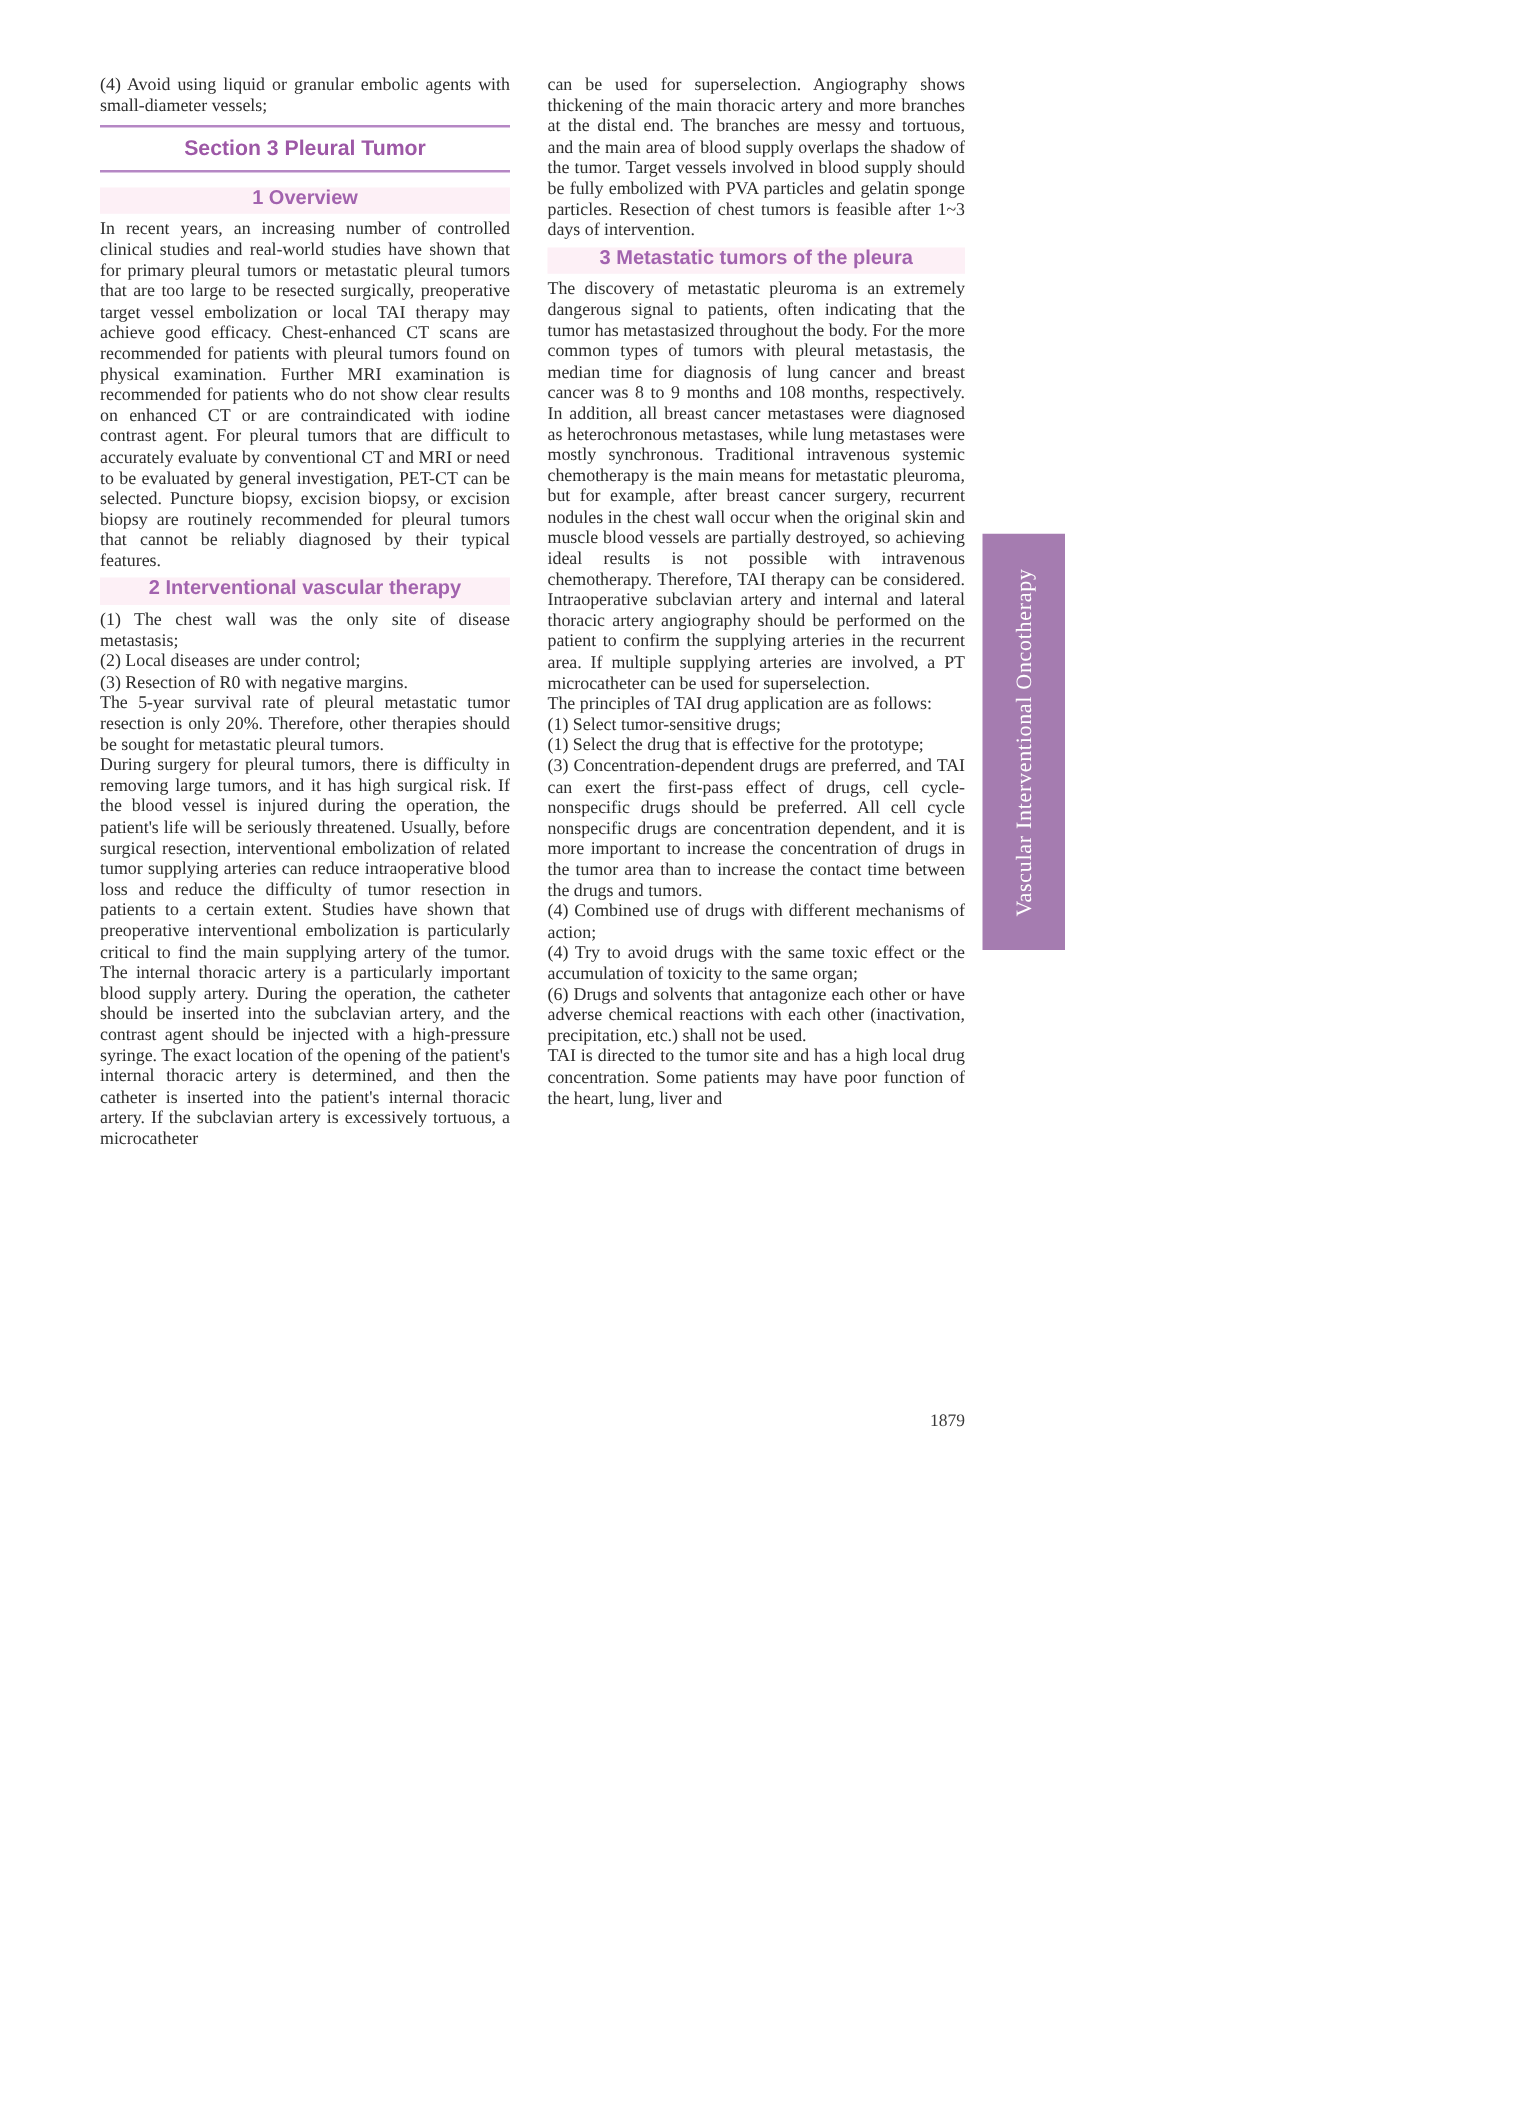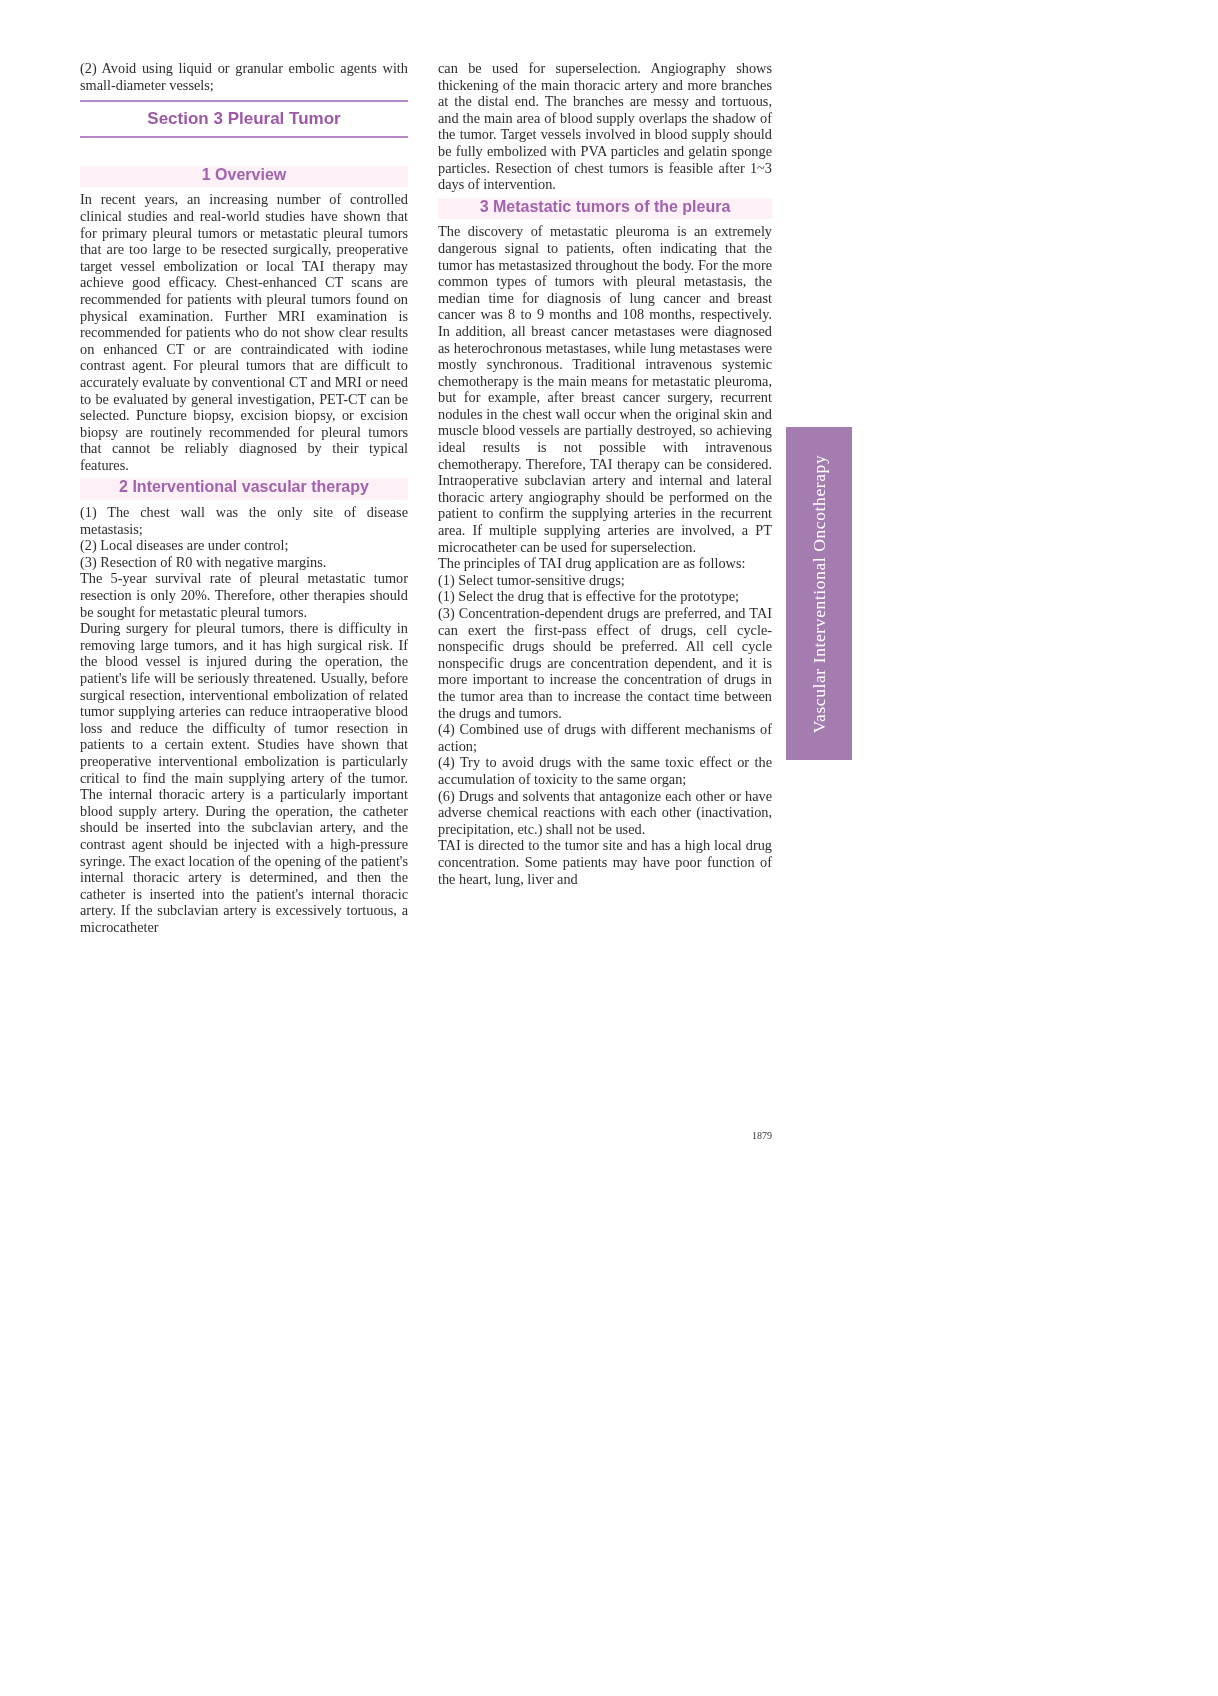--- a/index.html
+++ b/index.html
@@ -18,21 +18,21 @@
   }
   .col-left{left:80px;width:328px;}
   .col-right{left:438px;width:334px;}
   .col p{margin:0;padding:0;}
   .section-title{
     font-family:"Liberation Sans", sans-serif;
     font-weight:bold;font-size:17px;
     color:#9d58a6;text-align:center;
     border-top:2px solid #b587c4;
     border-bottom:2px solid #b587c4;
-    padding:9px 0 8px;margin:7px 0 28px;
+    padding:9px 0 8px;margin:7px 0 12px;
   }
   .band{
     font-family:"Liberation Sans", sans-serif;
     font-weight:bold;font-size:16px;
     color:#a263ae;text-align:center;
     background:#fdf0f6;
     padding:1px 0 4px;margin:5px 0 4px;
   }
   .side-tab{
     position:absolute;left:786px;top:427px;
@@ -42,31 +42,31 @@
   .side-tab .vtext{
     position:absolute;left:50%;top:50%;
     transform:translate(-50%,-50%) rotate(-90deg);
     white-space:nowrap;
     color:#ffffff;
     font-family:"Liberation Serif", serif;
     font-size:17.5px;letter-spacing:0.6px;
   }
   .page-num{
     position:absolute;left:438px;top:1130px;width:334px;
-    text-align:right;font-size:10px;color:#3a3a3a;
+    text-align:right;font-size:14px;color:#3a3a3a;
     font-family:"Liberation Serif", serif;
   }
 </style>
 </head>
 <body>
 
 <div class="page">
 
   <div class="col col-left">
-    <p>(2) Avoid using liquid or granular embolic agents with small-diameter vessels;</p>
+    <p>(4) Avoid using liquid or granular embolic agents with small-diameter vessels;</p>
     <div class="section-title">Section 3 Pleural Tumor</div>
     <div class="band">1 Overview</div>
     <p>In recent years, an increasing number of controlled clinical studies and real-world studies have shown that for primary pleural tumors or metastatic pleural tumors that are too large to be resected surgically, preoperative target vessel embolization or local TAI therapy may achieve good efficacy. Chest-enhanced CT scans are recommended for patients with pleural tumors found on physical examination. Further MRI examination is recommended for patients who do not show clear results on enhanced CT or are contraindicated with iodine contrast agent. For pleural tumors that are difficult to accurately evaluate by conventional CT and MRI or need to be evaluated by general investigation, PET-CT can be selected. Puncture biopsy, excision biopsy, or excision biopsy are routinely recommended for pleural tumors that cannot be reliably diagnosed by their typical features.</p>
     <div class="band">2 Interventional vascular therapy</div>
     <p>(1) The chest wall was the only site of disease metastasis;</p>
     <p>(2) Local diseases are under control;</p>
     <p>(3) Resection of R0 with negative margins.</p>
     <p>The 5-year survival rate of pleural metastatic tumor resection is only 20%. Therefore, other therapies should be sought for metastatic pleural tumors.</p>
     <p>During surgery for pleural tumors, there is difficulty in removing large tumors, and it has high surgical risk. If the blood vessel is injured during the operation, the patient's life will be seriously threatened. Usually, before surgical resection, interventional embolization of related tumor supplying arteries can reduce intraoperative blood loss and reduce the difficulty of tumor resection in patients to a certain extent. Studies have shown that preoperative interventional embolization is particularly critical to find the main supplying artery of the tumor. The internal thoracic artery is a particularly important blood supply artery. During the operation, the catheter should be inserted into the subclavian artery, and the contrast agent should be injected with a high-pressure syringe. The exact location of the opening of the patient's internal thoracic artery is determined, and then the catheter is inserted into the patient's internal thoracic artery. If the subclavian artery is excessively tortuous, a microcatheter</p>
   </div>

